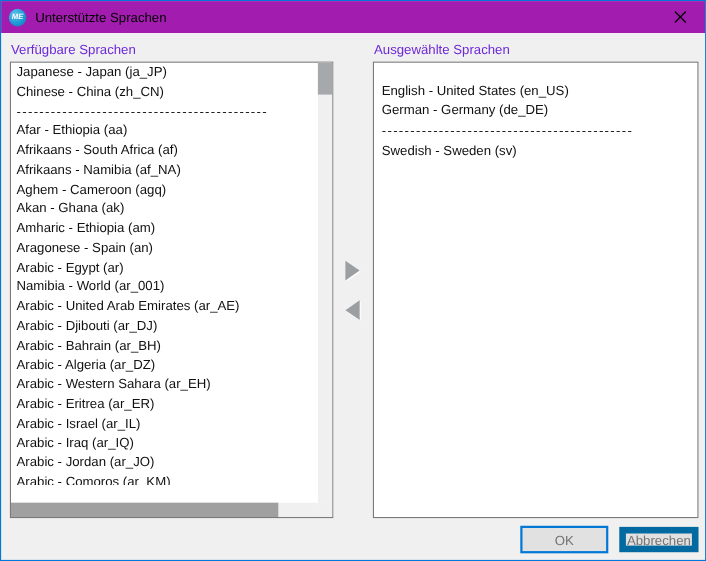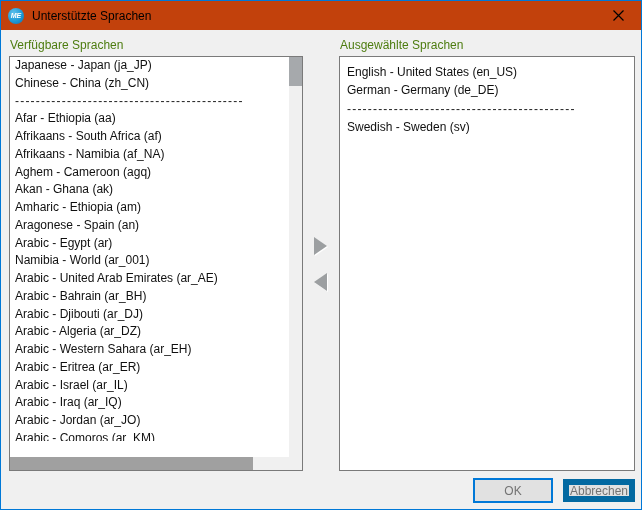--- a/index.html
+++ b/index.html
@@ -10,21 +10,21 @@
     position: relative;
     width: 642px; height: 510px;
     background: #f0f0f0;
     border: 1px solid #0078d7;
     overflow: hidden;
   }
 
   
   .titlebar {
     position: absolute; left: 0; top: 0; right: 0; height: 29px;
-    background: #c2410c;
+    background: #a21caf;
     display: flex; align-items: center;
   }
   .app-icon {
     width: 16px; height: 16px; margin-left: 7px;
     border-radius: 50%;
     background: radial-gradient(circle at 35% 30%, #5cc0ec 0%, #1e9ad6 55%, #0c6fae 100%);
     display: flex; align-items: center; justify-content: center;
     flex: 0 0 auto;
   }
   .app-icon span {
@@ -32,40 +32,40 @@
     letter-spacing: 0; line-height: 1;
   }
   .titlebar .title { margin-left: 8px; font-size: 12px; color: #000; white-space: nowrap; }
   .close-btn {
     position: absolute; right: 0; top: 0; width: 45px; height: 29px;
     display: flex; align-items: center; justify-content: center;
     cursor: default;
   }
 
   
-  .group-label { position: absolute; top: 37px; line-height: 14px; color: #4d7c0f; }
+  .group-label { position: absolute; top: 37px; line-height: 14px; color: #6d28d9; }
   .label-left  { left: 9px; }
   .label-right { left: 339px; }
 
   
   .listbox {
     position: absolute; top: 55px; height: 415px;
     background: #ffffff;
     border: 1px solid #7a7a7a;
   }
   .listbox-left  { left: 8px;   width: 294px; }
   .listbox-right { left: 338px; width: 296px; }
 
   .list-content {
     position: absolute; left: 0; top: 0; bottom: 0;
     overflow: hidden;
     white-space: nowrap;
   }
   .listbox-left  .list-content { right: 13px; bottom: 29px; }
-  .listbox-right .list-content { right: 0; padding-top: 6px; }
+  .listbox-right .list-content { right: 0; padding-top: 16px; }
 
   .list-item {
     height: 17.75px; line-height: 17.75px;
     padding-left: 5px;
     font-size: 12px; color: #101010;
     overflow: hidden; white-space: nowrap;
   }
   .listbox-right .list-item { height: 18.4px; line-height: 18.4px; padding-left: 7px; }
   .list-item.divider { letter-spacing: 1.2px; color: #202020; }
 
@@ -146,22 +146,22 @@
         <div class="list-item">Afar - Ethiopia (aa)</div>
         <div class="list-item">Afrikaans - South Africa (af)</div>
         <div class="list-item">Afrikaans - Namibia (af_NA)</div>
         <div class="list-item">Aghem - Cameroon (agq)</div>
         <div class="list-item">Akan - Ghana (ak)</div>
         <div class="list-item">Amharic - Ethiopia (am)</div>
         <div class="list-item">Aragonese - Spain (an)</div>
         <div class="list-item">Arabic - Egypt (ar)</div>
         <div class="list-item">Namibia - World (ar_001)</div>
         <div class="list-item">Arabic - United Arab Emirates (ar_AE)</div>
+        <div class="list-item">Arabic - Djibouti (ar_DJ)</div>
         <div class="list-item">Arabic - Bahrain (ar_BH)</div>
-        <div class="list-item">Arabic - Djibouti (ar_DJ)</div>
         <div class="list-item">Arabic - Algeria (ar_DZ)</div>
         <div class="list-item">Arabic - Western Sahara (ar_EH)</div>
         <div class="list-item">Arabic - Eritrea (ar_ER)</div>
         <div class="list-item">Arabic - Israel (ar_IL)</div>
         <div class="list-item">Arabic - Iraq (ar_IQ)</div>
         <div class="list-item">Arabic - Jordan (ar_JO)</div>
         <div class="list-item">Arabic - Comoros (ar_KM)</div>
         <div class="list-item">Arabic - Kuwait (ar_KW)</div>
       </div>
     <div class="vscroll">

